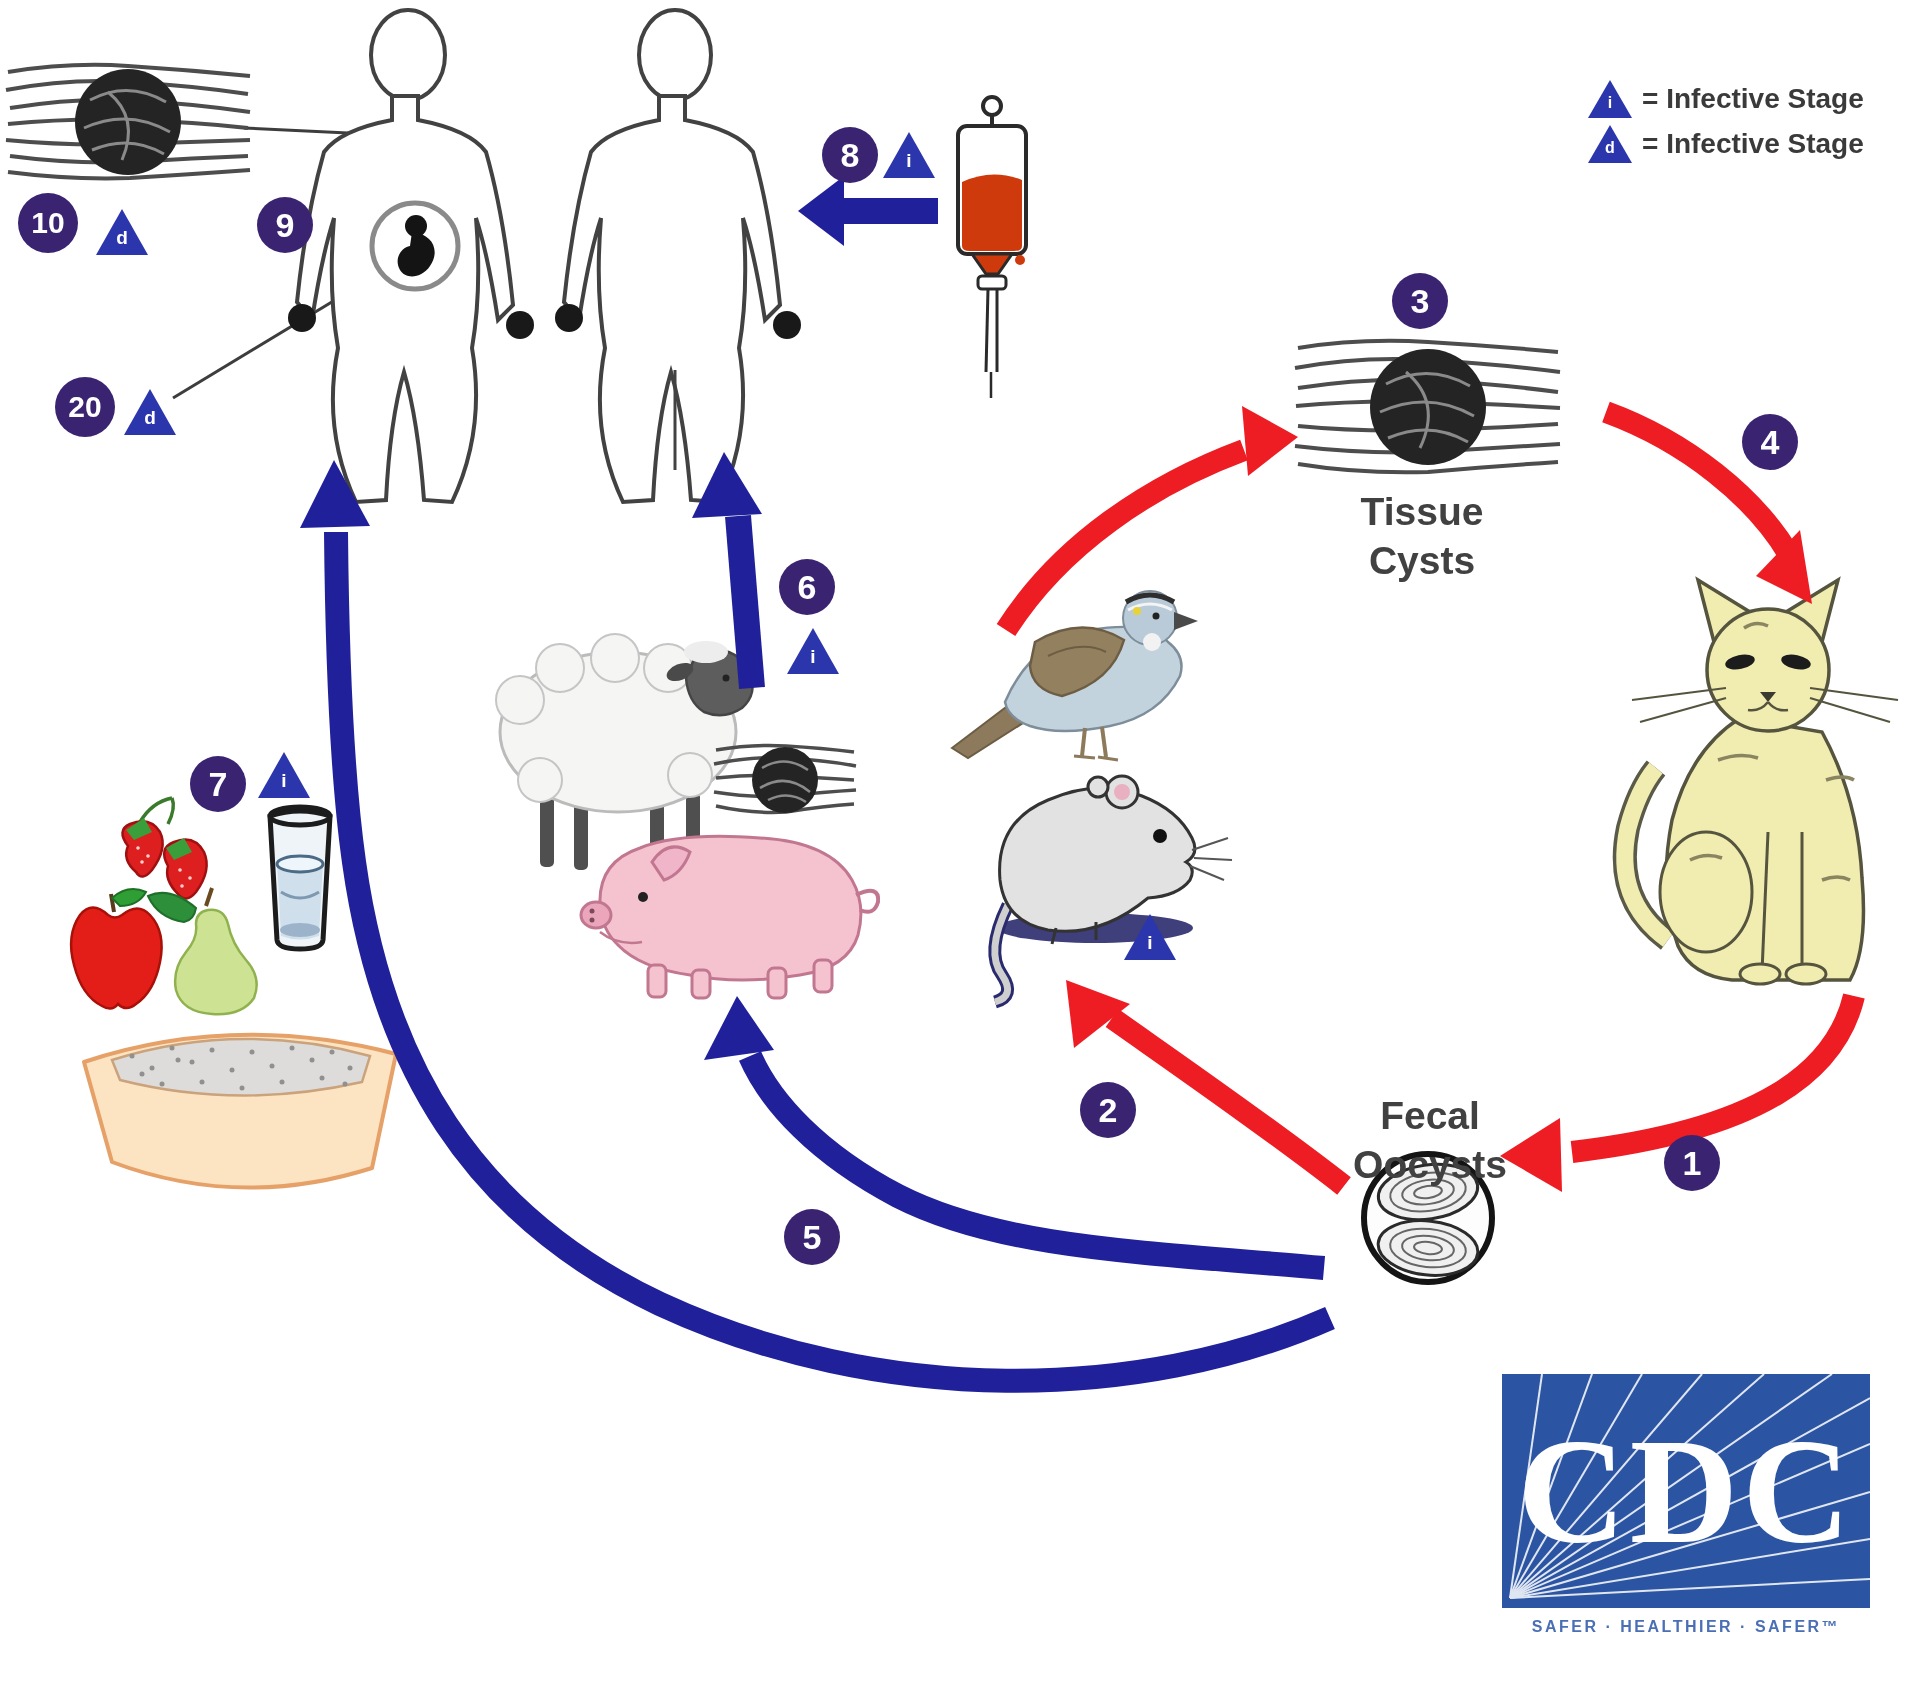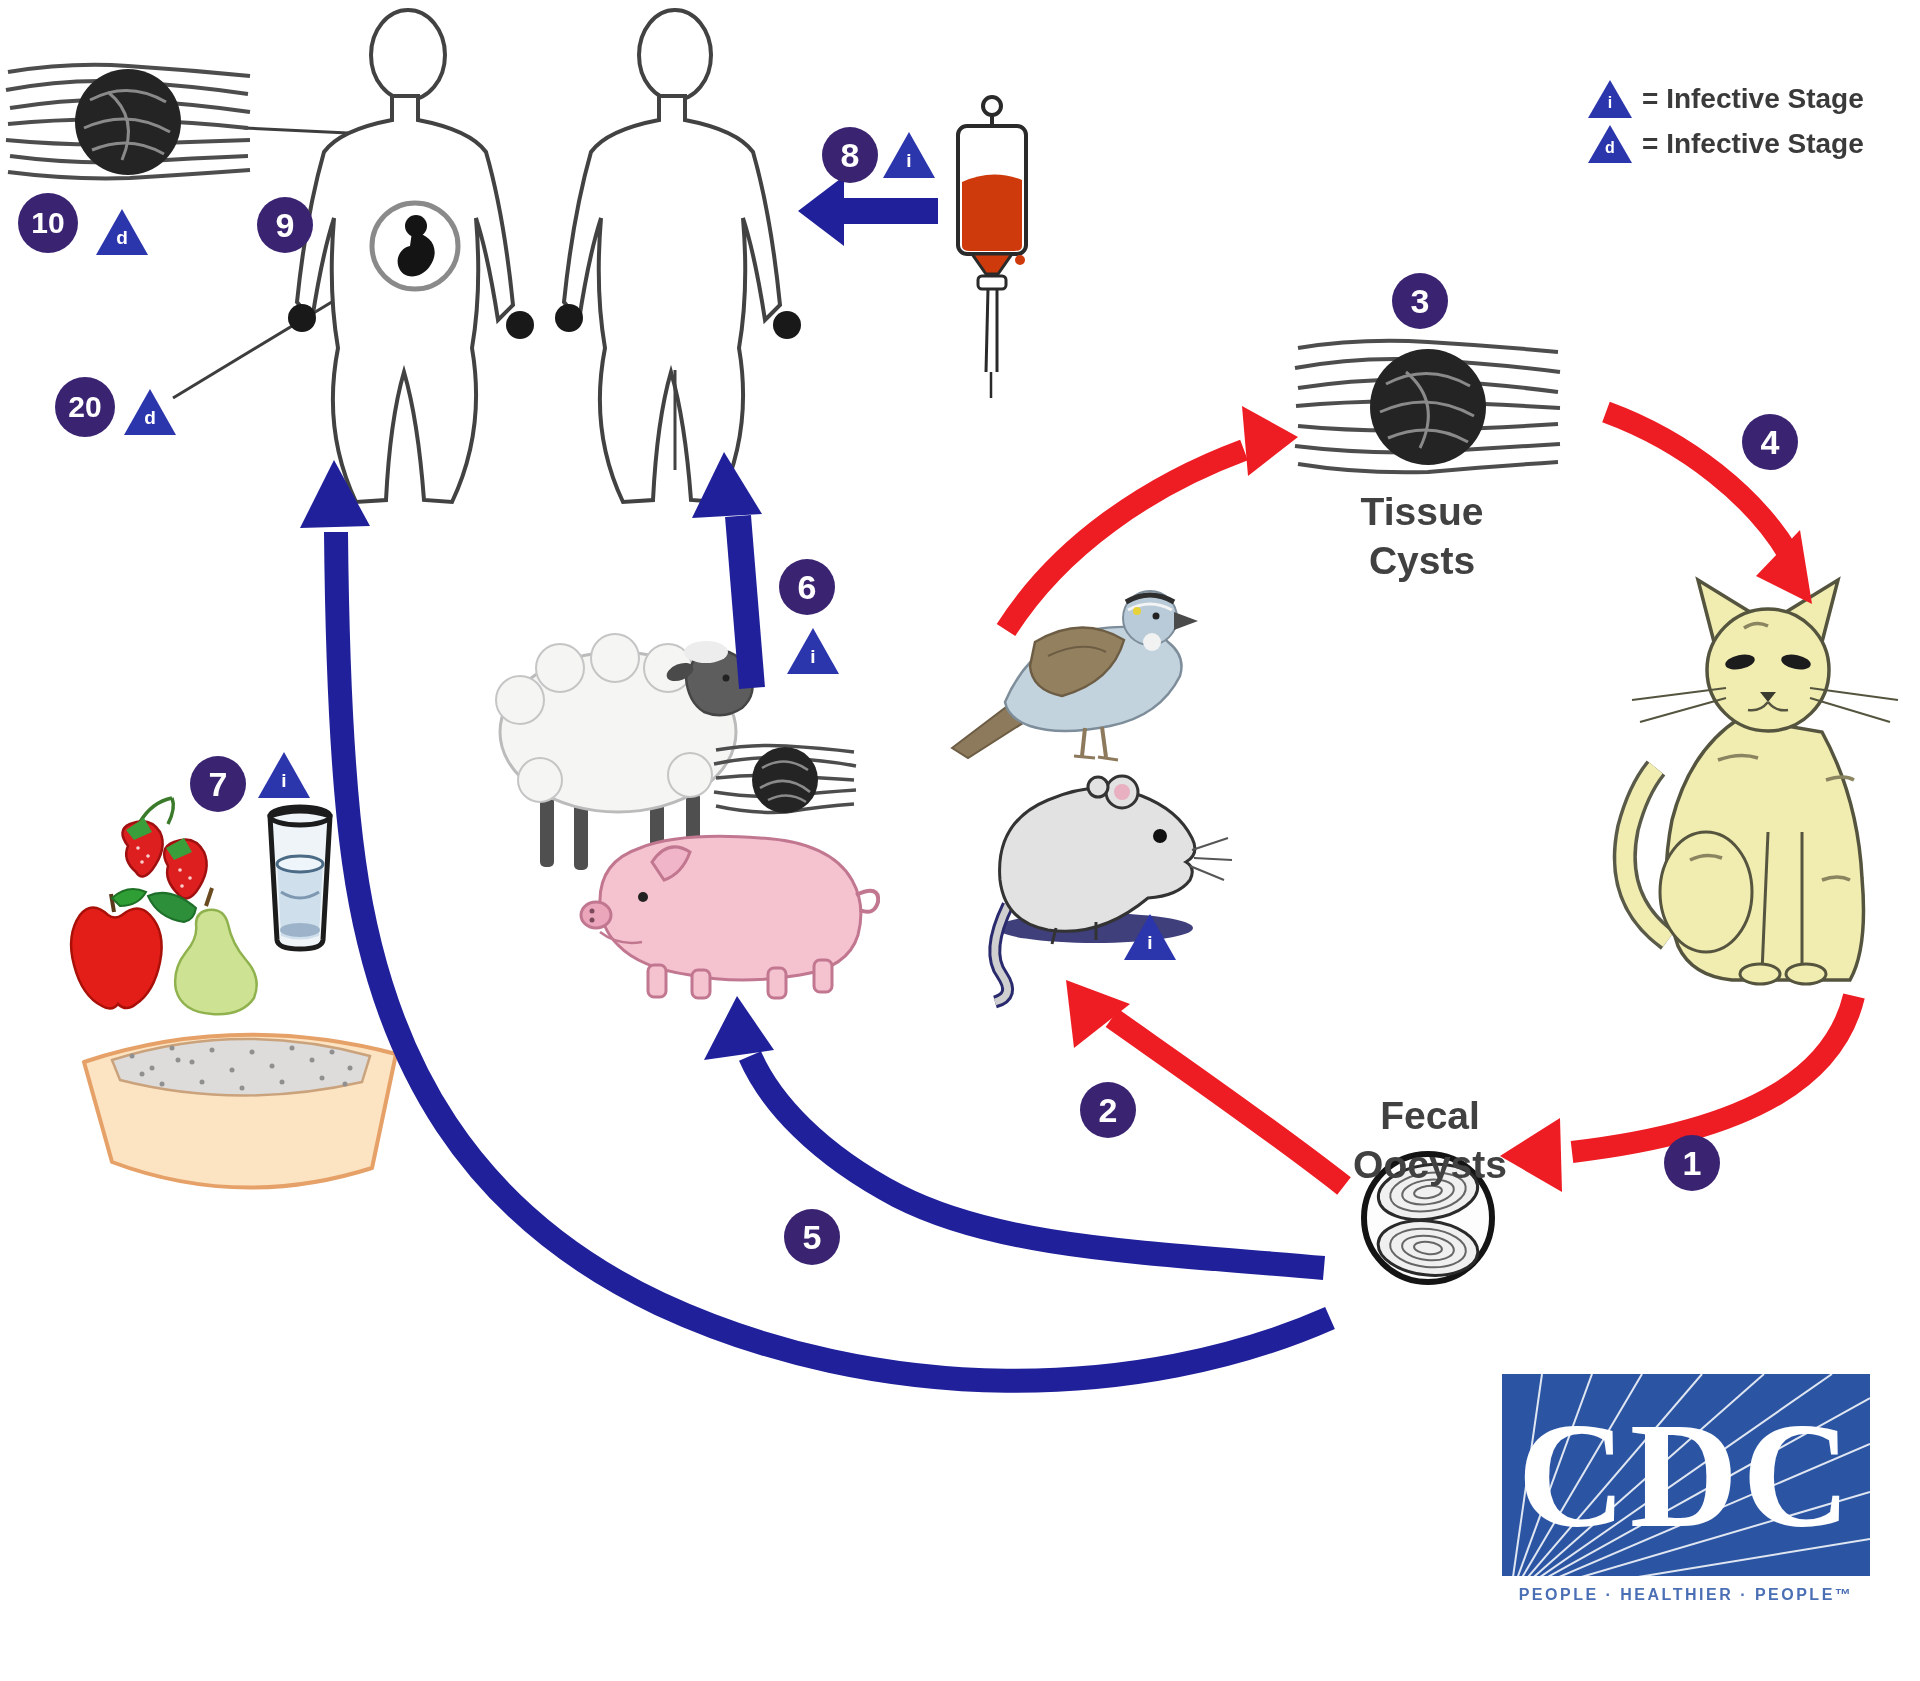--- a/index.html
+++ b/index.html
@@ -26,21 +26,21 @@
   
   .legend{position:absolute;left:1588px;top:80px;display:flex;flex-direction:column;gap:7px;}
   .legend-row{display:flex;align-items:center;gap:10px;font-size:28px;font-weight:700;color:#3a3a3a;}
 
   
   .stage-label{position:absolute;transform:translate(-50%,0);white-space:pre-line;text-align:center;
                font-size:39px;font-weight:700;color:#414141;line-height:1.25;}
 
   
   .cdc{position:absolute;left:1502px;top:1374px;width:368px;}
-  .cdc-box{position:relative;height:202px;background:#2b55a3;overflow:hidden;}
+  .cdc-box{position:relative;height:234px;background:#2b55a3;overflow:hidden;}
   .cdc-text{position:absolute;inset:0;display:flex;align-items:center;justify-content:center;
             font-family:"Liberation Serif",serif;font-weight:700;font-size:150px;color:#ffffff;
             letter-spacing:4px;}
   .cdc-tagline{margin-top:10px;text-align:center;font-size:16px;font-weight:700;
                letter-spacing:2.5px;color:#4a6fb5;}
 </style>
 </head>
 <body>
 
 <div class="canvas">
@@ -433,16 +433,16 @@
           <line x1="8" y1="224" x2="330" y2="0"></line>
           <line x1="8" y1="224" x2="368" y2="24"></line>
           <line x1="8" y1="224" x2="368" y2="70"></line>
           <line x1="8" y1="224" x2="368" y2="118"></line>
           <line x1="8" y1="224" x2="368" y2="165"></line>
           <line x1="8" y1="224" x2="368" y2="205"></line>
         </g>
       </svg>
       <div class="cdc-text">CDC</div>
     </div>
-    <div class="cdc-tagline">PEOPLE · HEALTHIER · PEOPLE™</div>
+    <div class="cdc-tagline">SAFER · HEALTHIER · SAFER™</div>
   </div>
 
 </div>
 
 </body></html>

